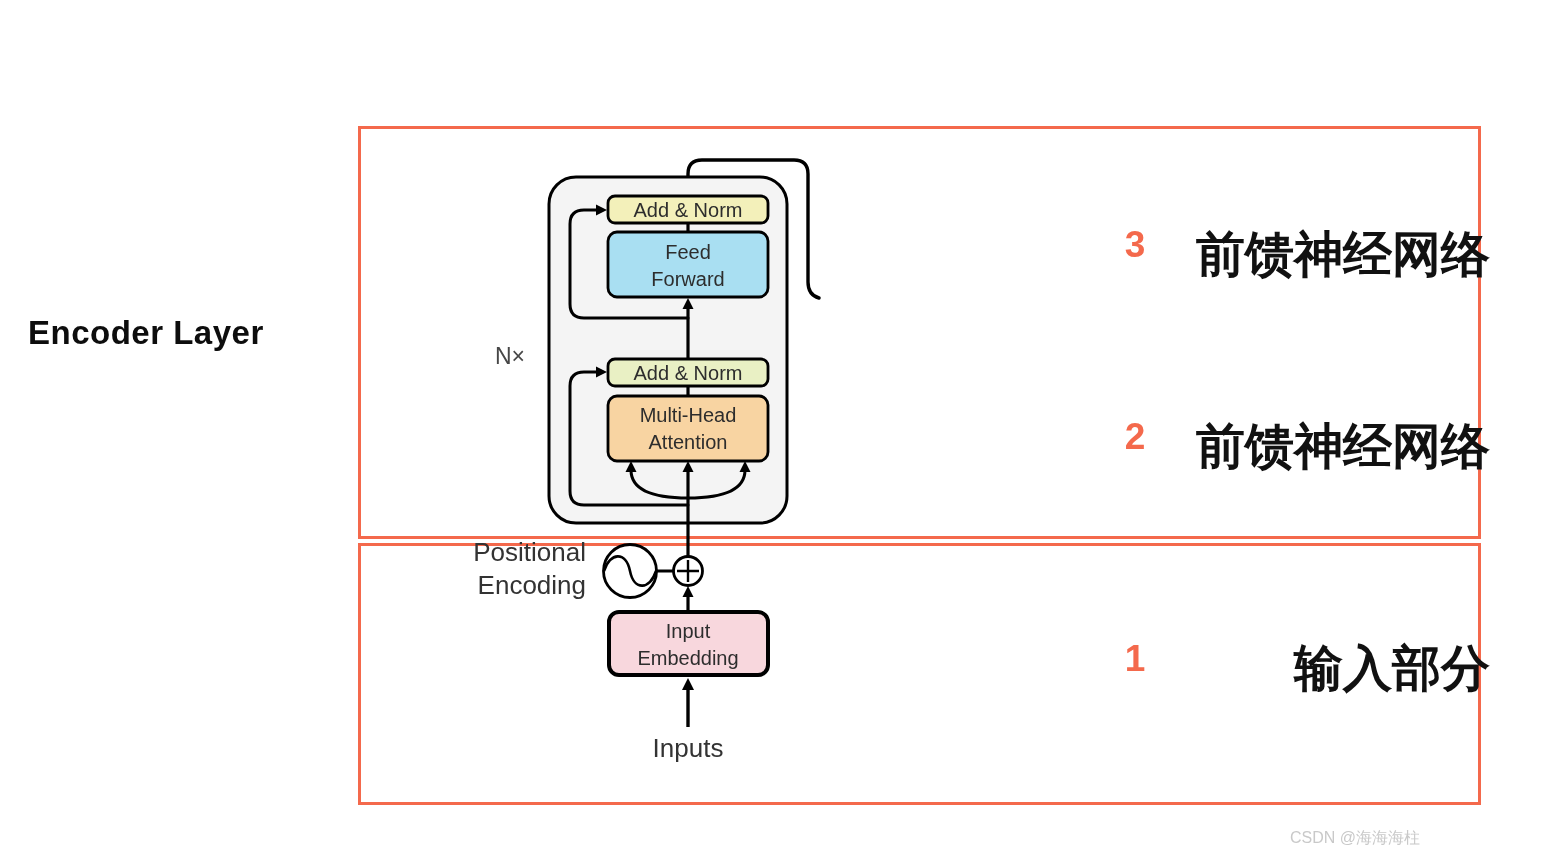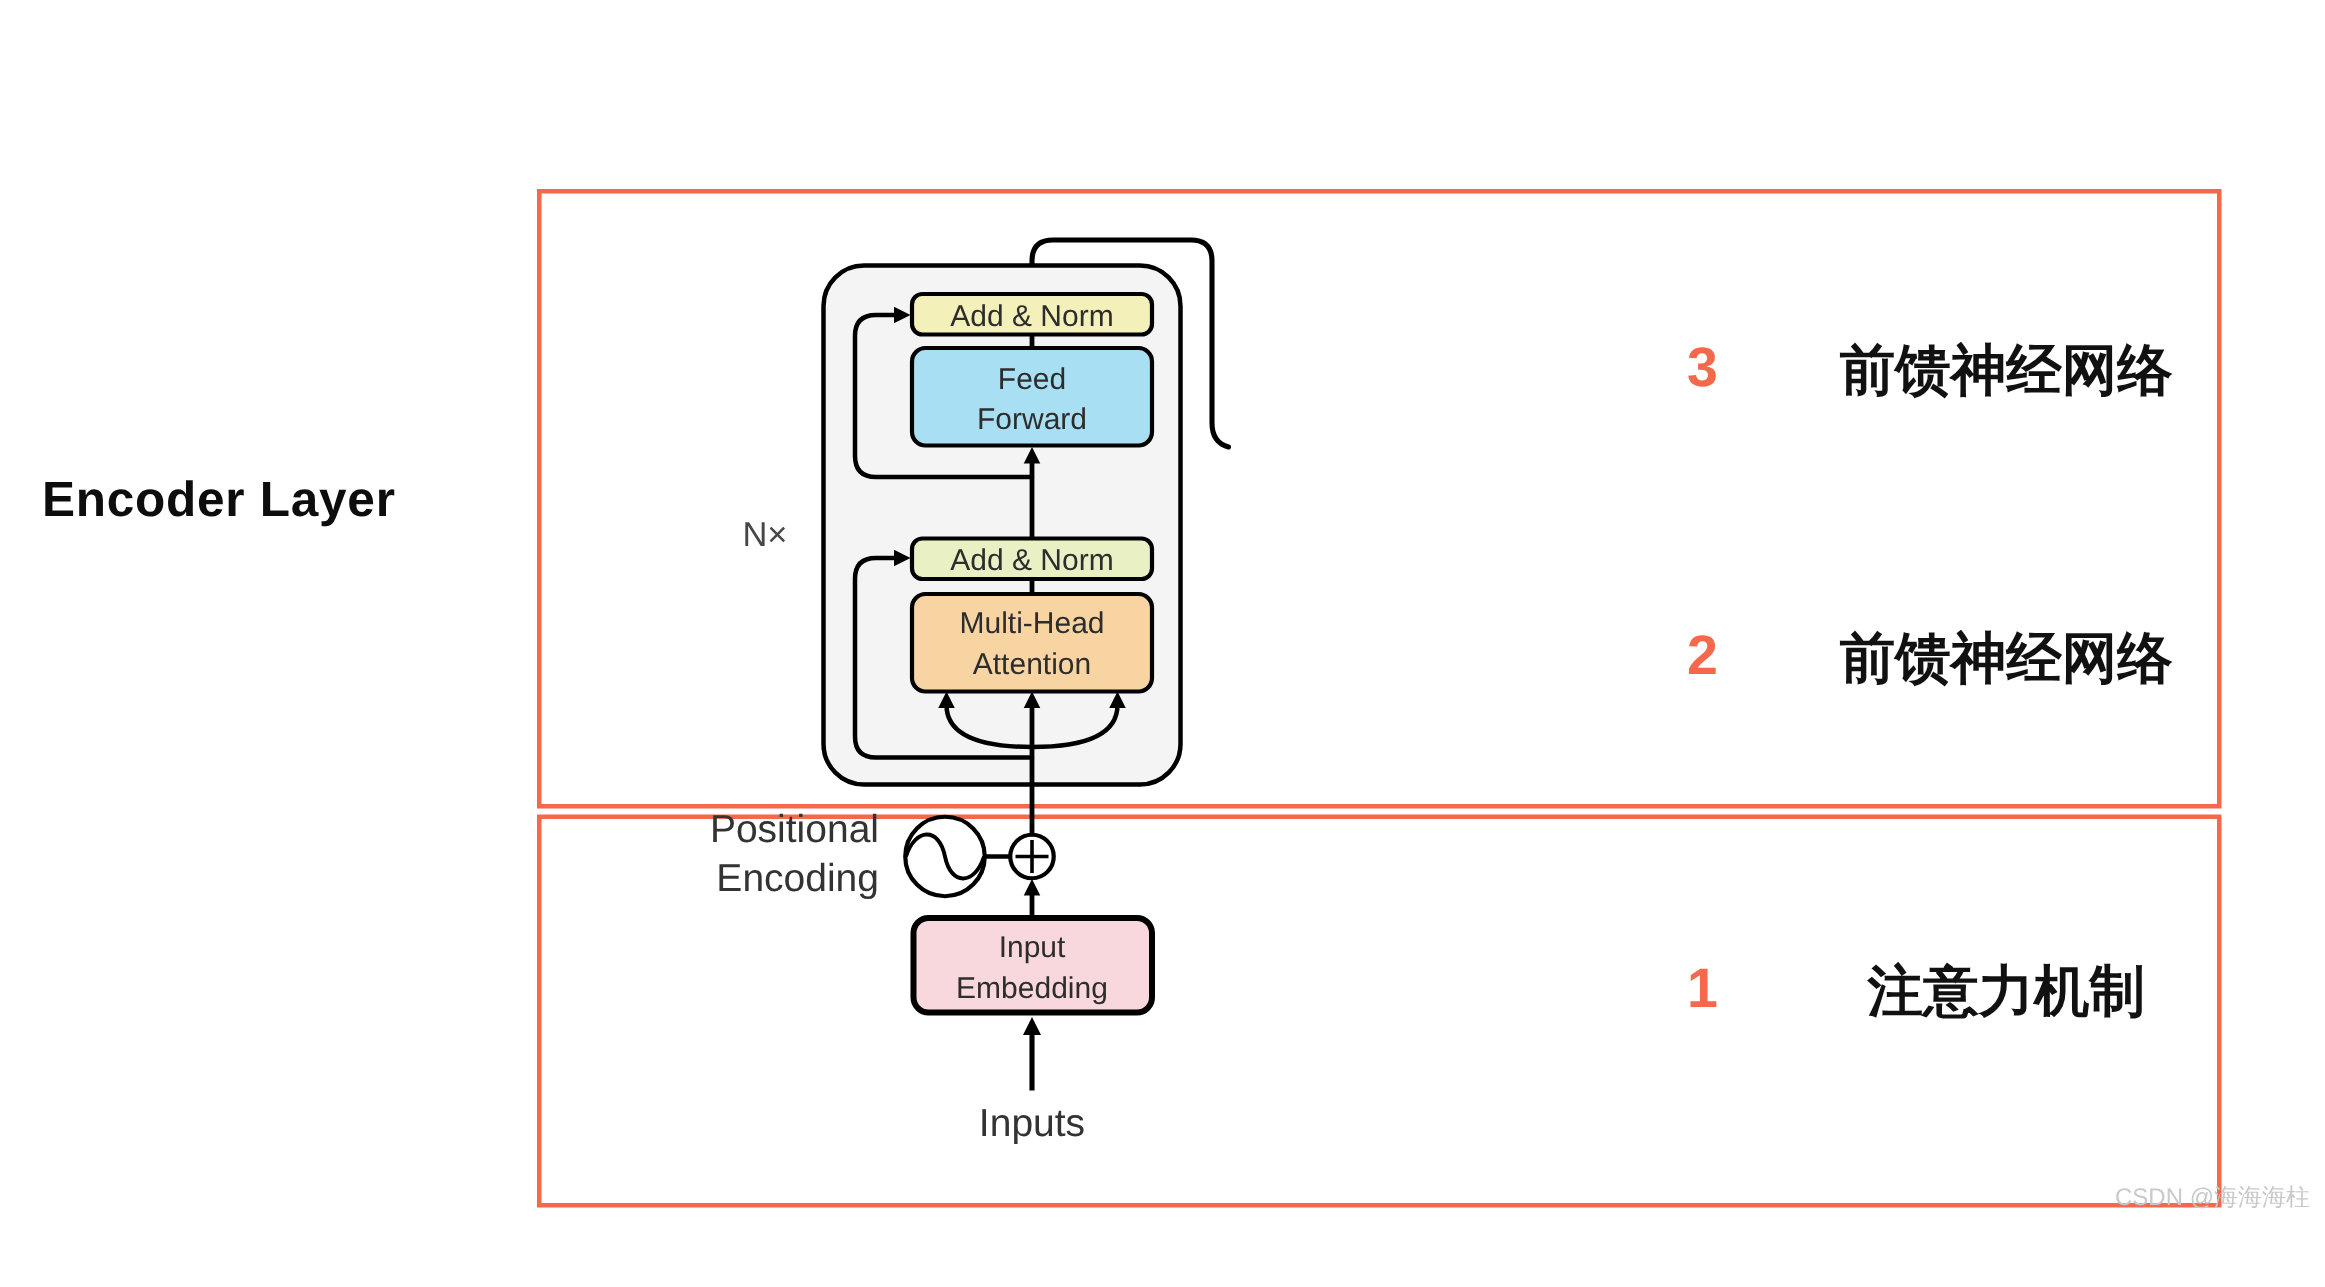--- a/index.html
+++ b/index.html
@@ -23,31 +23,31 @@
   #region-top{left:358px;top:126px;width:1117px;height:407px;}
   #region-bottom{left:358px;top:543px;width:1117px;height:256px;}
   #diagram-svg{left:460px;top:140px;width:380px;height:640px;}
   .anno-row .num{
     position:absolute;left:1112px;width:46px;
     text-align:center;
     font-size:37px;font-weight:bold;color:#f4694c;
   }
   .anno-row .lbl{
     position:absolute;left:1185px;width:305px;
-    text-align:center;
+    text-align:right;
     font-family:"DejaVu Serif","Liberation Serif",serif;
-    font-size:37px;font-weight:600;color:#111111;
+    font-size:49px;font-weight:600;color:#111111;
     white-space:nowrap;
   }
   #anno-3 .num{top:224px;} #anno-3 .lbl{top:222px;}
   #anno-2 .num{top:416px;} #anno-2 .lbl{top:414px;}
   #anno-1 .num{top:638px;} #anno-1 .lbl{top:636px;}
   #watermark{
-    left:1290px;top:788px;width:250px;
-    text-align:right;
+    left:1290px;top:828px;width:250px;
+    text-align:left;
     font-size:16px;color:#c9c9c9;
   }
   svg text{font-family:"Liberation Sans", sans-serif;}
   .boxlabel{font-size:20px;fill:#2d2d2d;}
   .outlabel{font-size:26px;fill:#333333;}
   .nlabel{font-size:23px;fill:#474747;}
 </style>
 </head>
 <body>
 
@@ -124,17 +124,17 @@
   <div class="anno-row" id="anno-3">
     <div class="num" data-bind="annotations.0.number" data-bind-style="color:diagram.colors.accent" style="color: rgb(244, 105, 76);">3</div>
     <div class="lbl" data-bind="annotations.0.label">前馈神经网络</div>
   </div>
   <div class="anno-row" id="anno-2">
     <div class="num" data-bind="annotations.1.number" data-bind-style="color:diagram.colors.accent" style="color: rgb(244, 105, 76);">2</div>
     <div class="lbl" data-bind="annotations.1.label">前馈神经网络</div>
   </div>
   <div class="anno-row" id="anno-1">
     <div class="num" data-bind="annotations.2.number" data-bind-style="color:diagram.colors.accent" style="color: rgb(244, 105, 76);">1</div>
-    <div class="lbl" data-bind="annotations.2.label">注意力机制</div>
+    <div class="lbl" data-bind="annotations.2.label">输入部分</div>
   </div>
 
   <div class="abs" id="watermark" data-bind="page.watermark">CSDN @海海海柱</div>
 </div>
 
 </body></html>

